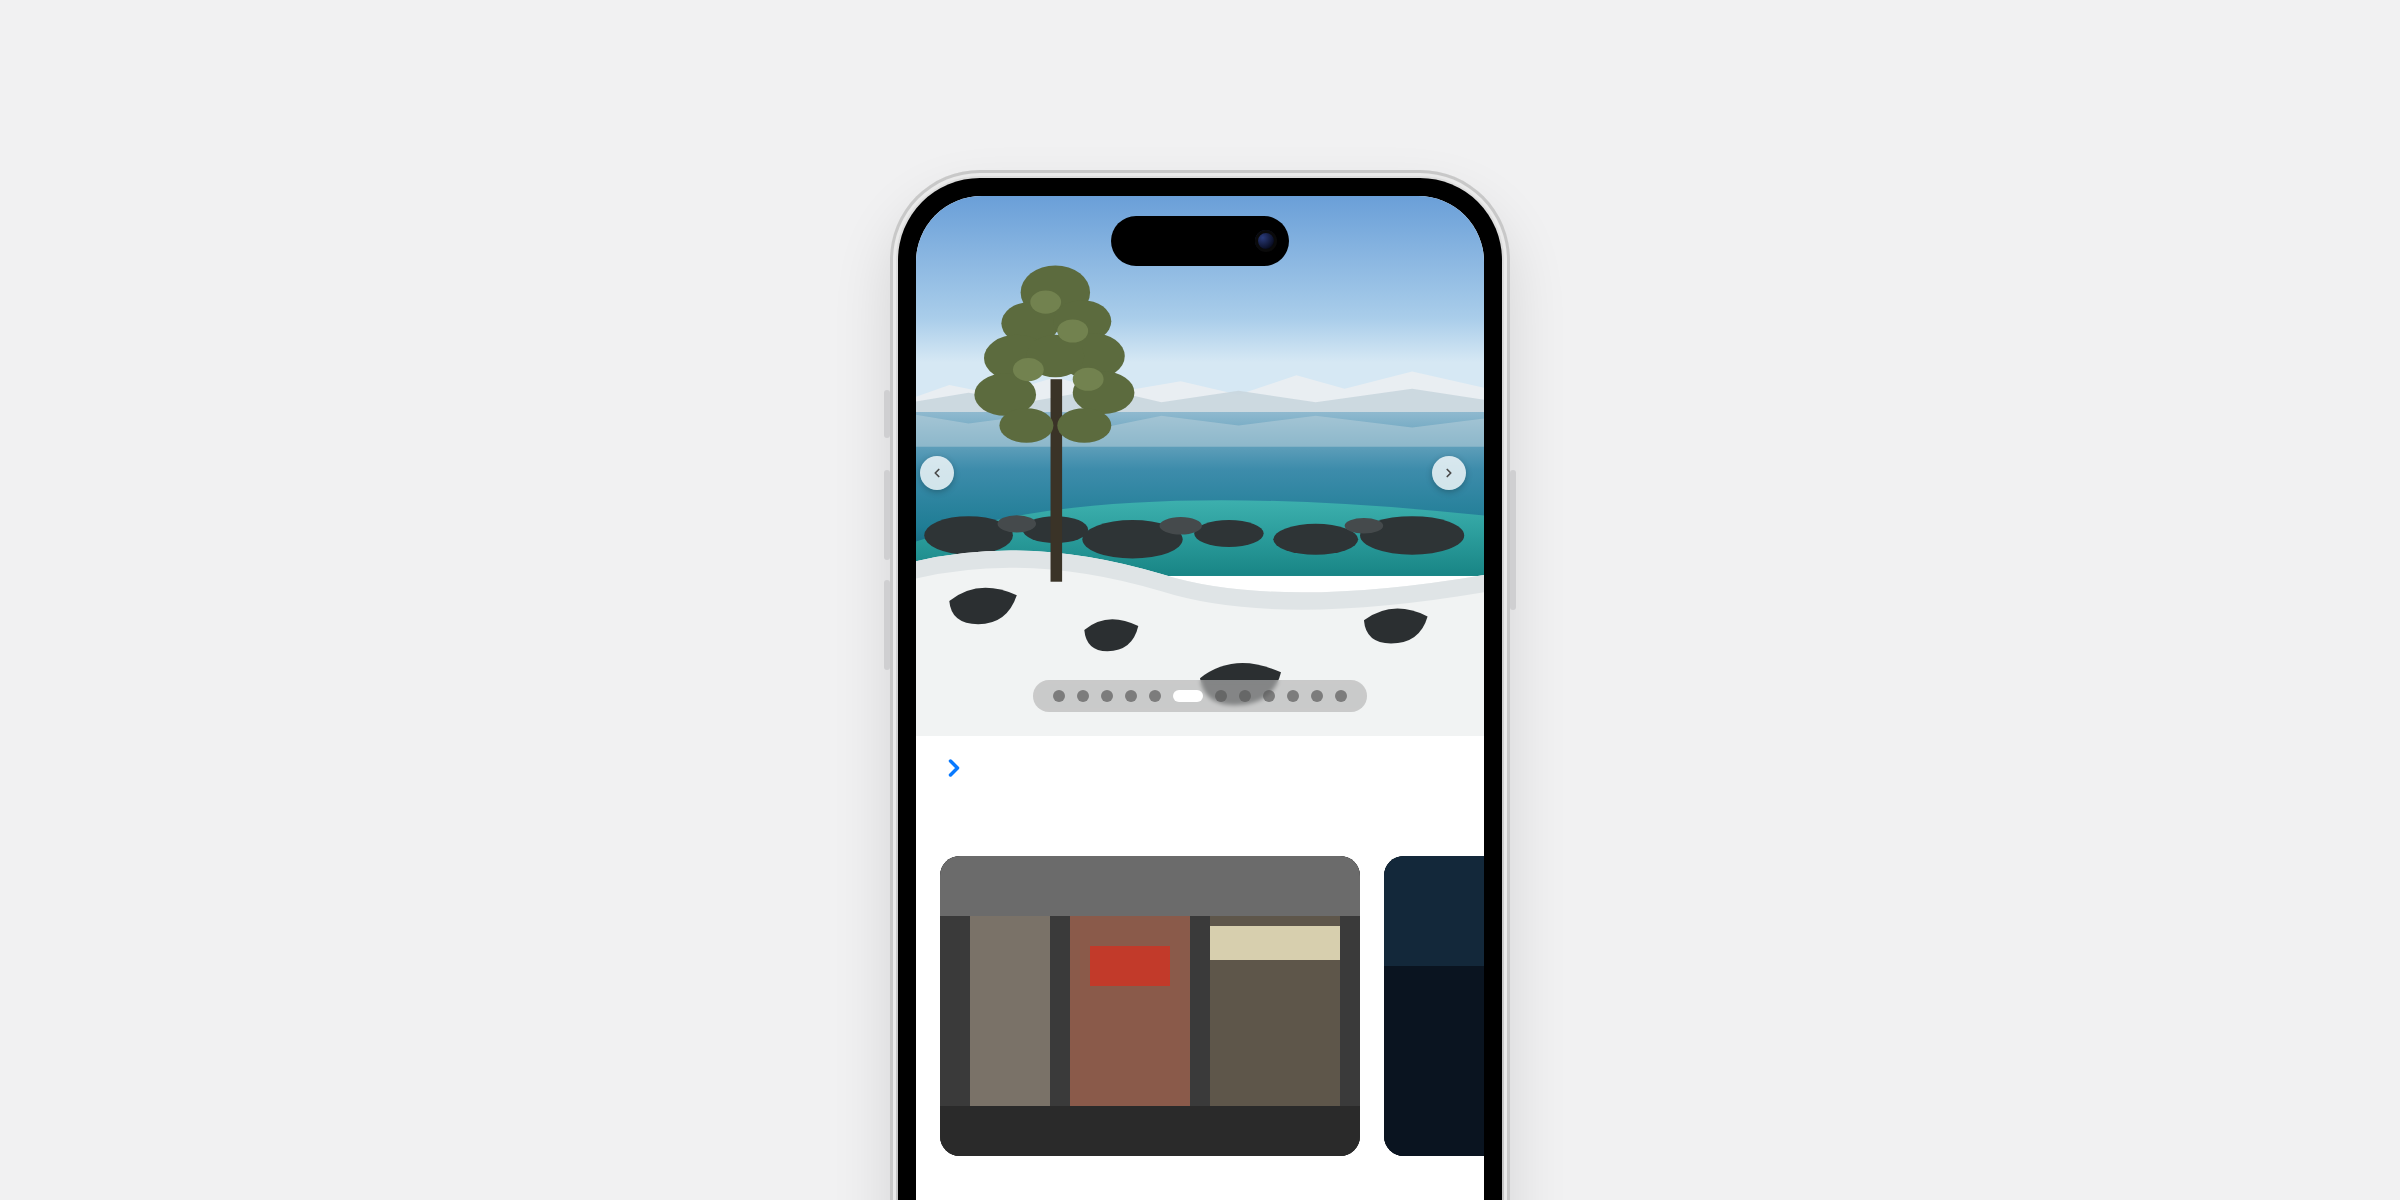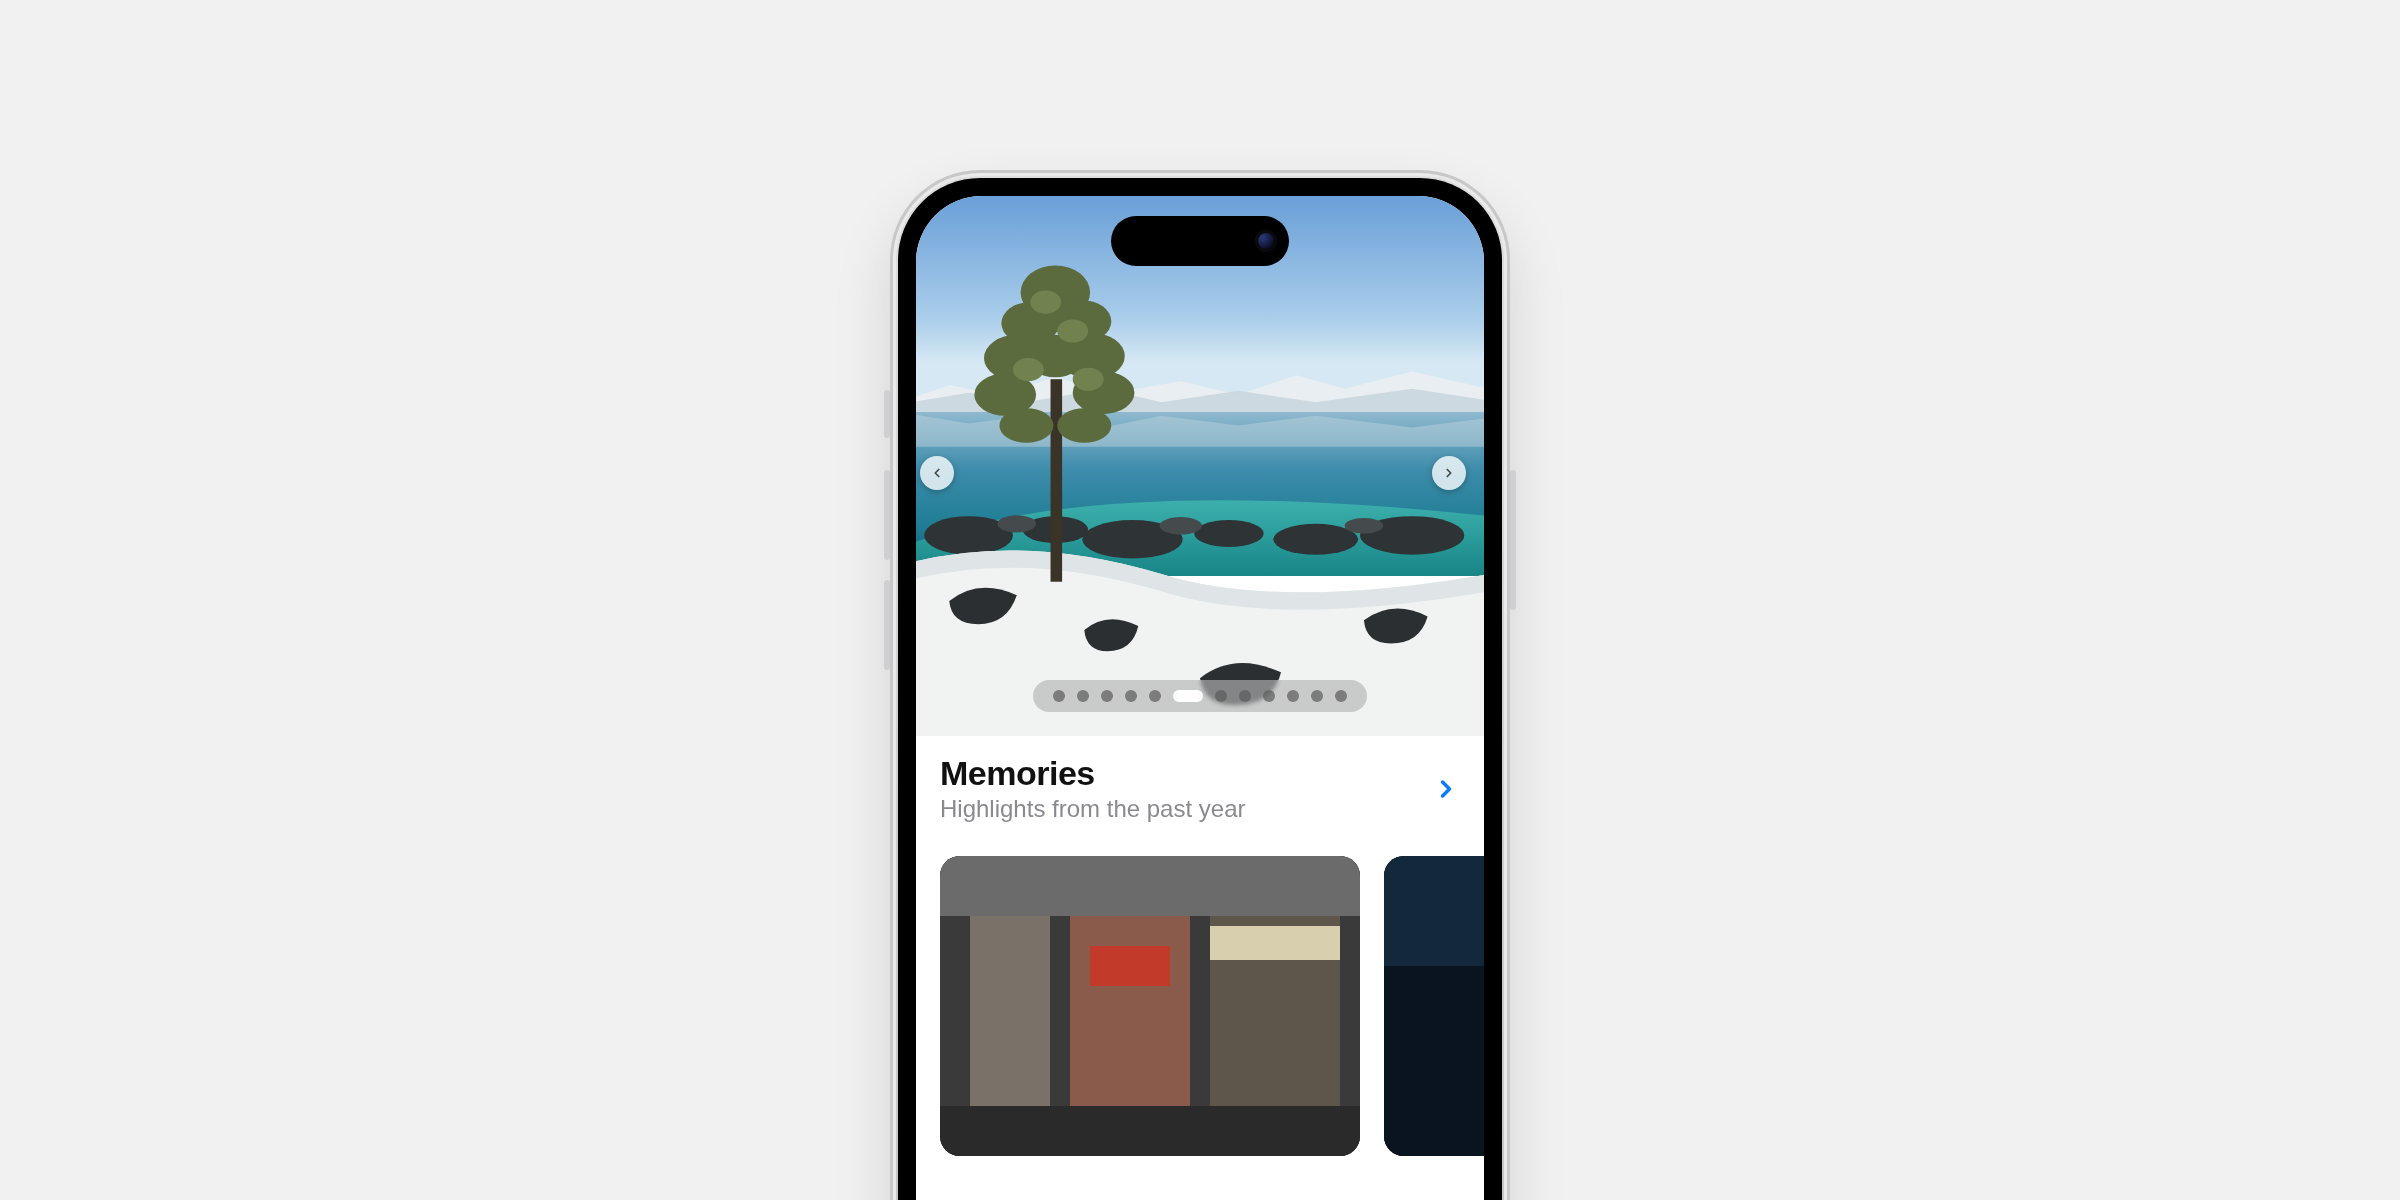--- a/index.html
+++ b/index.html
@@ -290,24 +290,20 @@
             <div class="dot"></div>
             <div class="dot"></div>
             <div class="dot"></div>
             <div class="dot"></div>
             <div class="dot"></div>
           </div>
       </div>
 
       <div class="memories">
         <div class="memories-header">
-          <div>
-            <div class="memories-title">Memories</div>
-            <div class="memories-sub">Highlights from the past year</div>
-          </div>
           <svg class="chev-right" viewBox="0 0 24 24" fill="none" stroke="currentColor" stroke-width="3" stroke-linecap="round" stroke-linejoin="round">
               <polyline points="9 18 15 12 9 6"></polyline>
             </svg>
         </div>
       </div>
 
       <div class="thumbs">
         <div class="thumb a">
           <svg viewBox="0 0 420 300" preserveAspectRatio="xMidYMid slice">
             <rect width="420" height="300" fill="#3a3a3a"></rect>

